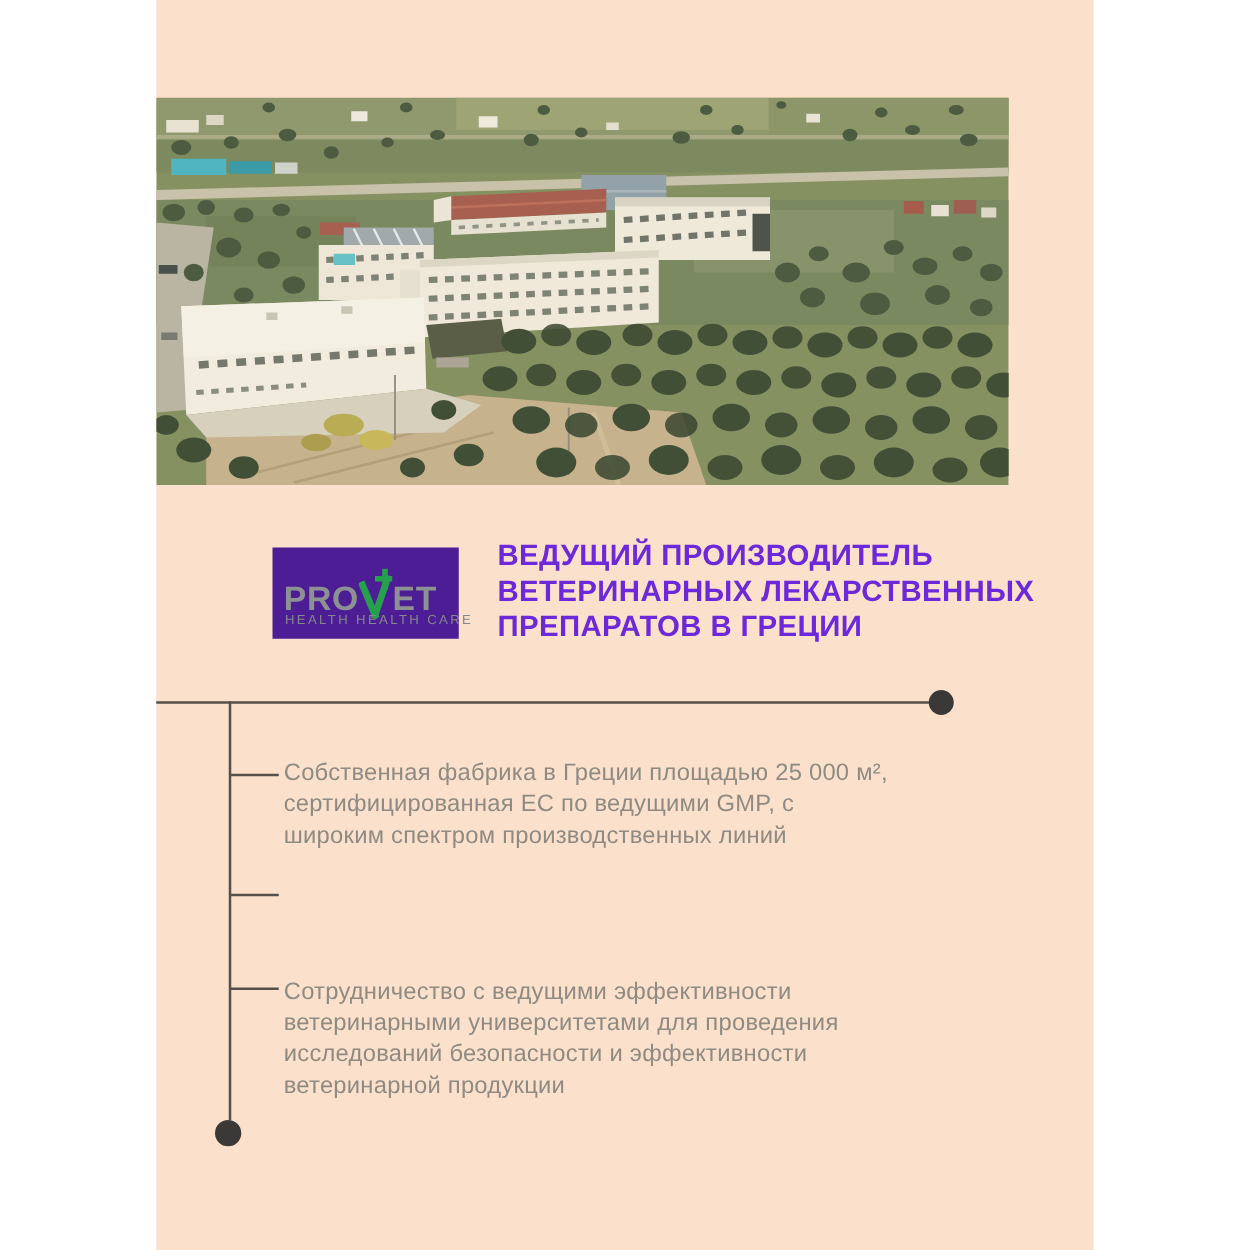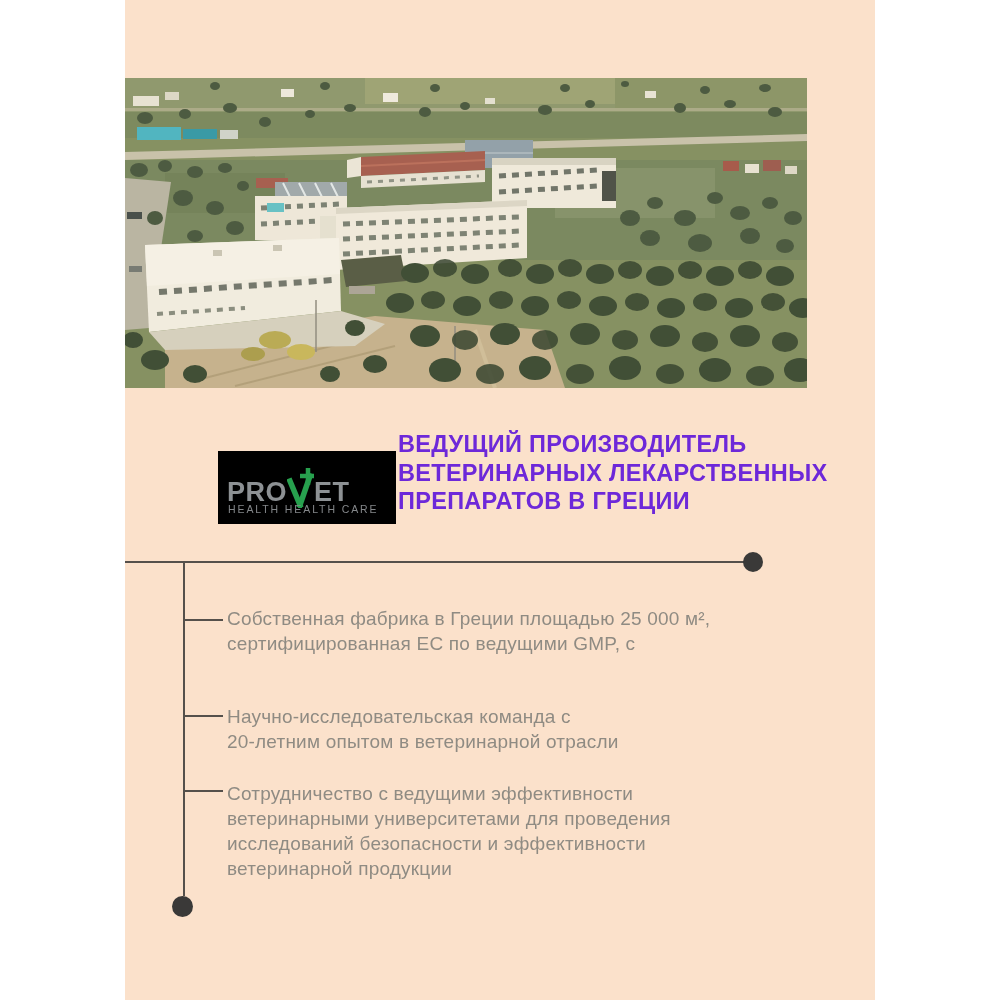--- a/index.html
+++ b/index.html
@@ -2,21 +2,21 @@
 <html><head>
 <meta charset="utf-8">
 <style>
   html,body{margin:0;padding:0;background:#ffffff;}
   .page{position:relative;width:1000px;height:1000px;background:#ffffff;overflow:hidden;
         font-family:"Liberation Sans", sans-serif;}
   .panel{position:absolute;left:125px;top:0;width:750px;height:1000px;background:#fbe1cb;}
   .photo{position:absolute;left:125px;top:78px;width:682px;height:310px;overflow:hidden;}
   .photo svg{display:block;width:100%;height:100%;}
 
-  .logo-card{position:absolute;left:218px;top:451px;width:178px;height:73px;background:#000000;}
+  .logo-card{position:absolute;left:218px;top:438px;width:149px;height:73px;background:#4c1d95;}
   .logo-row{position:absolute;left:9px;top:16px;display:flex;align-items:flex-end;
             font-weight:700;font-size:27px;color:#8d9194;letter-spacing:.5px;line-height:1;}
   .logo-row .vglyph{display:block;width:27px;height:41px;margin:0 0 -2px 0;}
   .logo-tagline{position:absolute;left:10px;top:52px;font-size:10.5px;color:#85888b;
             letter-spacing:1.9px;white-space:nowrap;}
 
   .heading{position:absolute;left:398px;top:430px;width:440px;
            font-weight:700;font-size:23.5px;line-height:28.5px;color:#6d28d9;
            letter-spacing:.3px;text-transform:uppercase;}
 
@@ -249,24 +249,21 @@
   <div class="vline"></div>
   <div class="dot dot-right"></div>
   <div class="dot dot-bottom"></div>
   <div class="tick tick-1"></div>
   <div class="tick tick-2"></div>
   <div class="tick tick-3"></div>
 
   <div class="feature feature-1">
     <div>Собственная фабрика в Греции площадью 25 000 м²,</div>
     <div>сертифицированная ЕС по ведущими GMP, с</div>
-  </div>
-  <div class="feature feature-2">
-    <div>Научно-исследовательская команда с</div>
-    <div>20-летним опытом в ветеринарной отрасли</div>
+    <div>широким спектром производственных линий</div>
   </div>
   <div class="feature feature-3">
     <div>Сотрудничество с ведущими эффективности</div>
     <div>ветеринарными университетами для проведения</div>
     <div>исследований безопасности и эффективности</div>
     <div>ветеринарной продукции</div>
   </div>
 </div>
 
 </body></html>

